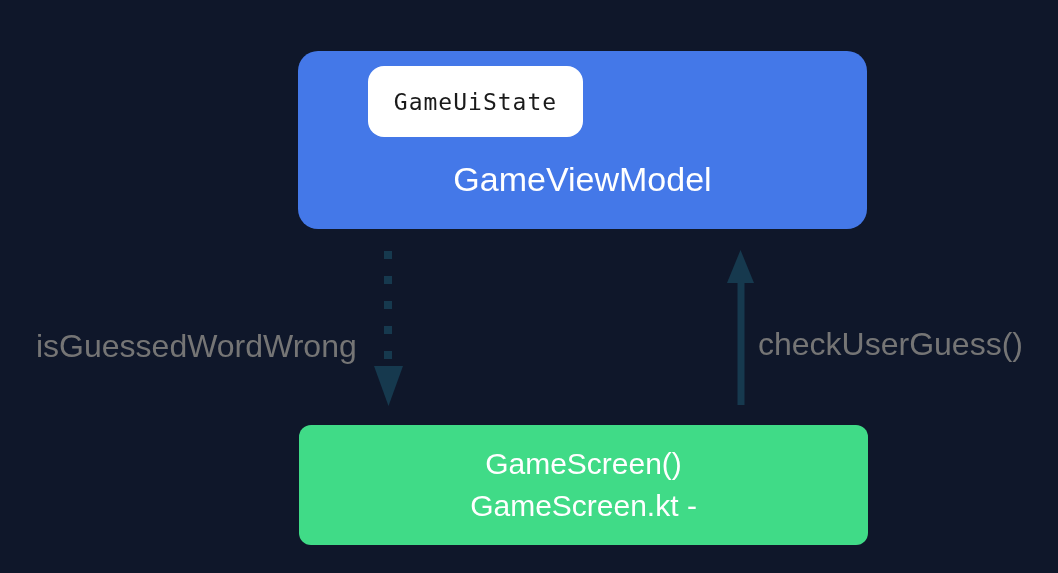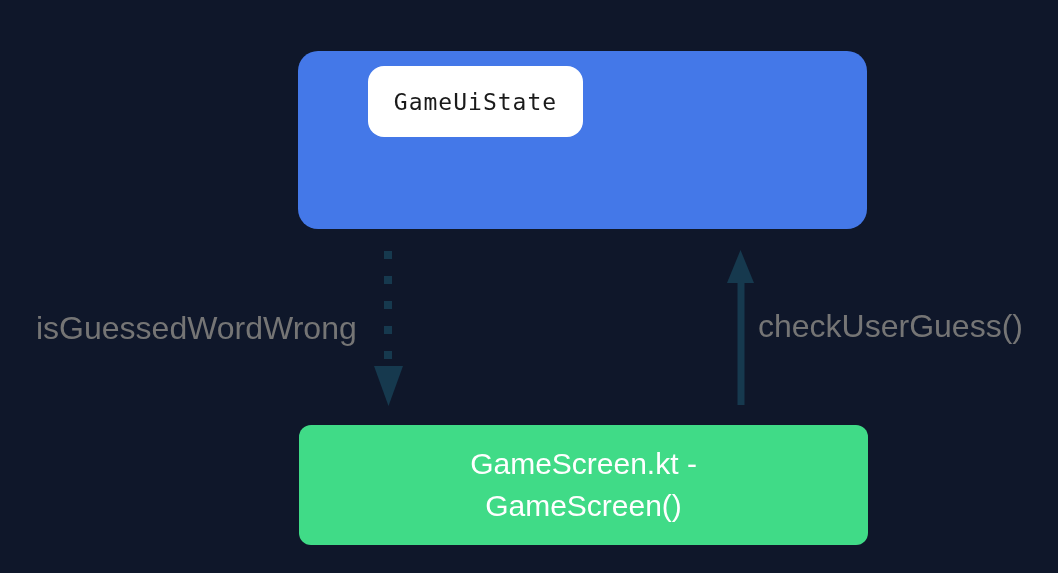--- a/index.html
+++ b/index.html
@@ -104,49 +104,51 @@
     stroke: none;
   }
 
   
   .edge-label {
     position: absolute;
     color: var(--label, #757575);
     font-size: 32px;
     line-height: 42px;
     white-space: nowrap;
+    margin-top: 18px;
   }
   .edge-label.left  { left: 36px;  top: 307px; }
   .edge-label.right { left: 758px; top: 305px; }
 </style>
 </head>
 <body>
 
 <div class="canvas">
 
   <div class="viewmodel-box">
     <div class="uistate-chip">
       <span class="chip-label">GameUiState</span>
     </div>
+    <div class="viewmodel-title">GameViewModel</div>
   </div>
 
   <svg class="arrow-layer" viewBox="0 0 1058 573" xmlns="http://www.w3.org/2000/svg">
 
     <g>
       <line class="arrow-stroke-dotted" x1="388" y1="251" x2="388" y2="360"></line>
       <polygon class="arrow-head" points="374,366 403,366 388.5,406"></polygon>
     </g>
 
     <g>
       <line class="arrow-stroke-solid" x1="741" y1="405" x2="741" y2="280"></line>
       <polygon class="arrow-head" points="727,283 754,283 740.5,250"></polygon>
     </g>
   </svg>
 
   <div class="edge-label left">isGuessedWordWrong</div>
   <div class="edge-label right">checkUserGuess()</div>
 
   <div class="screen-box">
+    <div class="screen-line">GameScreen()</div>
     <div class="screen-line">GameScreen.kt -</div>
-    <div class="screen-line">GameScreen()</div>
   </div>
 
 </div>
 
 </body></html>

